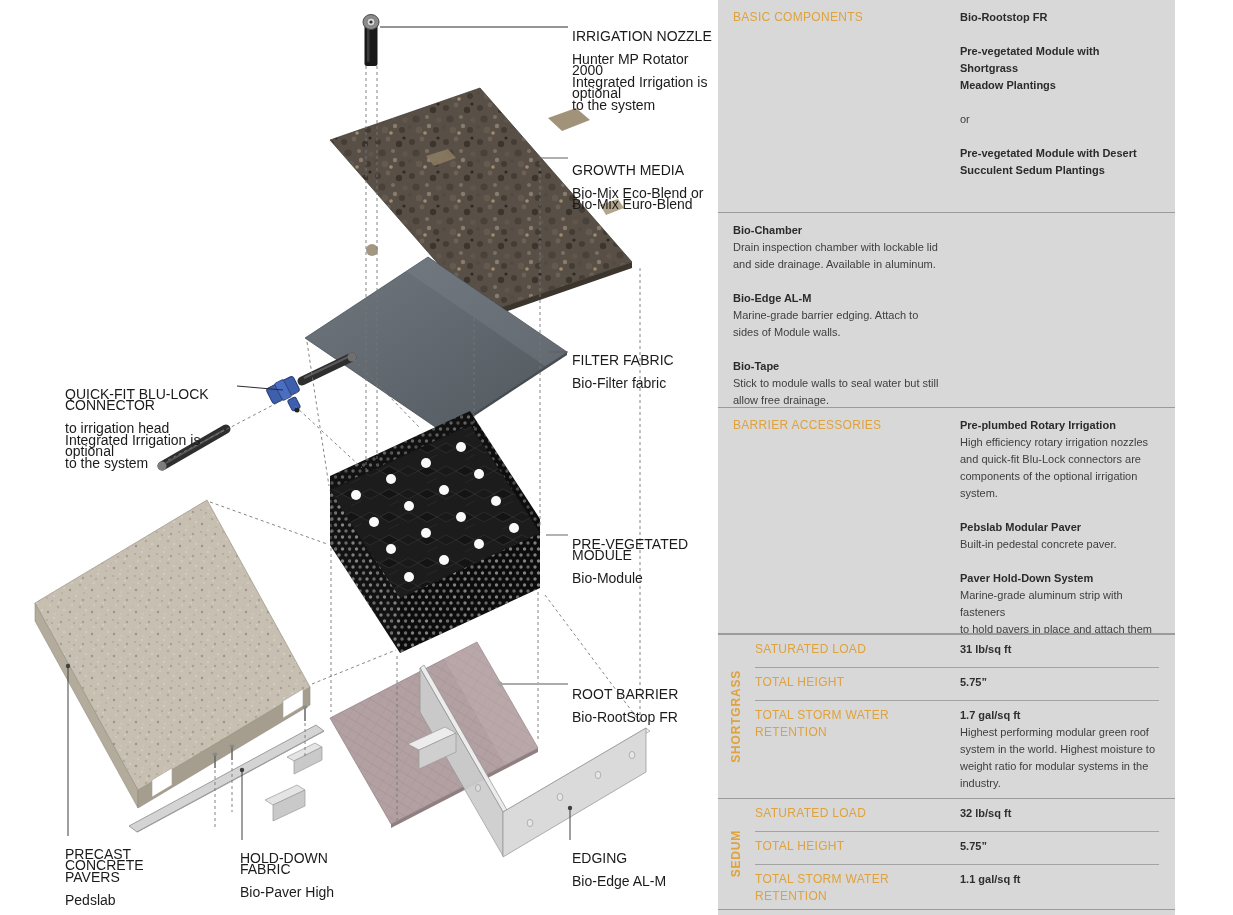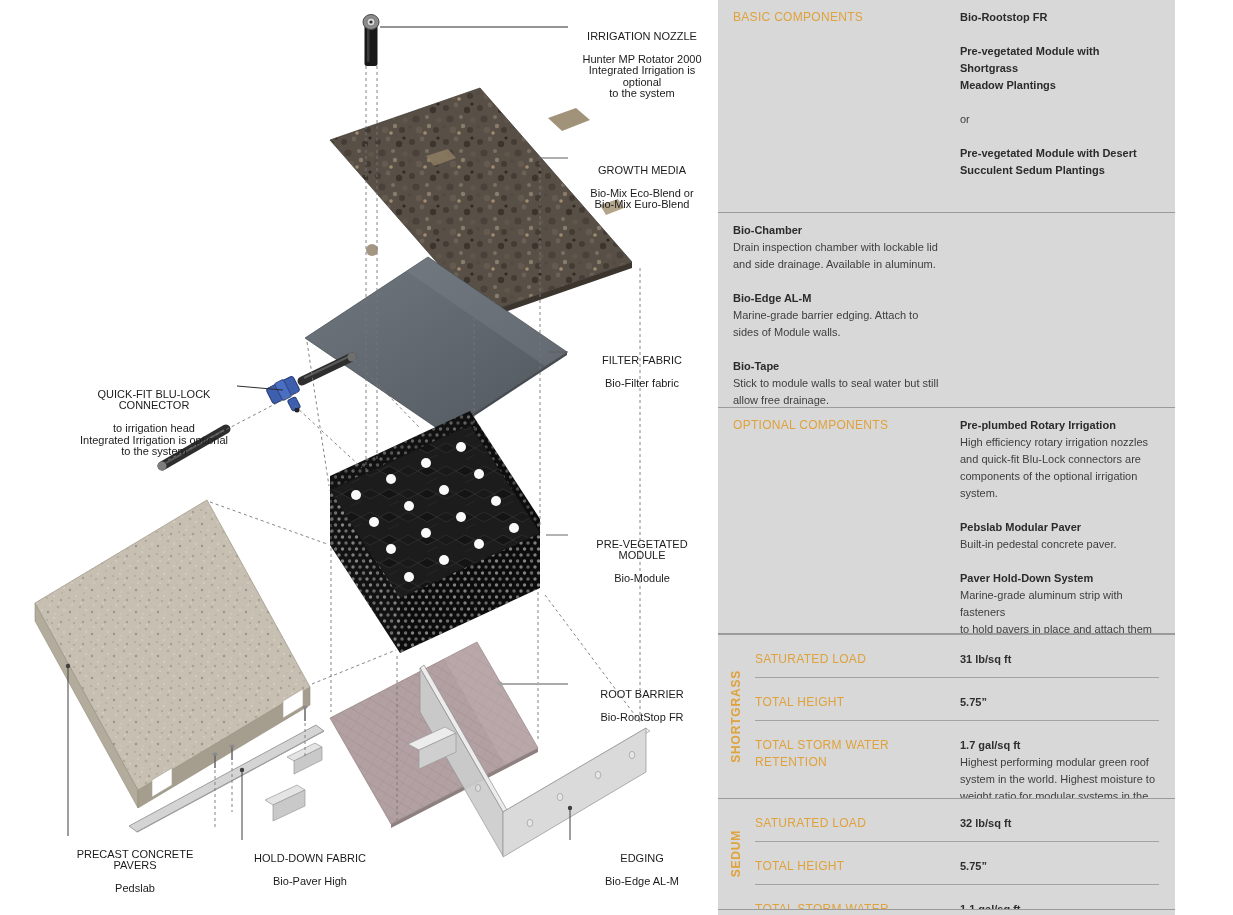--- a/index.html
+++ b/index.html
@@ -1,21 +1,21 @@
 <!DOCTYPE html>
 <html><head>
 <meta charset="utf-8">
 <style>
   html,body{margin:0;padding:0;background:#fff;}
   .page{position:relative;width:1233px;height:915px;background:#fff;overflow:hidden;
         font-family:"Liberation Sans","DejaVu Sans",sans-serif;display:flex;}
   
   .diagram-wrap{position:relative;width:718px;height:915px;flex:0 0 auto;}
   .diagram-svg{position:absolute;left:0;top:0;}
-  .dlabel{position:absolute;font-size:11px;line-height:11.5px;color:#1b1b1b;white-space:pre-line;text-align:center;}
+  .dlabel{position:absolute;font-size:14px;line-height:11.5px;color:#1b1b1b;white-space:pre-line;}
   .dlabel .dl-title{white-space:pre-line;}
   .dlabel .dl-body{white-space:pre-line;}
   .lab-irrigation{left:572px;top:19px;width:140px;}
   .lab-growth{left:572px;top:153px;width:140px;}
   .lab-filter{left:572px;top:343px;width:140px;}
   .lab-connector{left:65px;top:377px;width:178px;}
   .lab-module{left:572px;top:527px;width:140px;}
   .lab-root{left:572px;top:677px;width:140px;}
   .lab-pavers{left:65px;top:837px;width:140px;}
   .lab-holddown{left:240px;top:841px;width:140px;}
@@ -33,21 +33,21 @@
   .pitem{margin:0 0 17px;}
   .pitem-title{font-weight:700;color:#2b2b2b;white-space:pre-line;}
   .pitem-body{color:#3e3e3e;white-space:pre-line;}
   .spec-section{display:flex;box-sizing:border-box;border-top:1px solid #9b9b9b;overflow:hidden;}
   .sec-shortgrass{height:164px;}
   .sec-sedum{height:112px;border-bottom:1px solid #9b9b9b;}
   .spec-vstrip{flex:0 0 37px;display:flex;align-items:center;justify-content:center;}
   .vlabel{writing-mode:vertical-rl;transform:rotate(180deg);font-weight:700;font-size:12px;
           letter-spacing:0.8px;color:#dfa23c;}
   .spec-rows{flex:1;margin-right:16px;}
-  .spec-row{display:flex;padding:16px 0 9px;}
+  .spec-row{display:flex;padding:6px 0 9px;}
   .spec-row + .spec-row{border-top:1px solid #a3a3a3;}
   .spec-label{flex:0 0 205px;color:#dfa23c;font-size:12px;letter-spacing:0.3px;white-space:pre-line;}
   .spec-value-wrap{flex:1;}
   .spec-value{font-weight:700;color:#2f2f2f;}
   .spec-note{color:#3e3e3e;white-space:pre-line;}
 </style>
 </head>
 <body>
 
 <div class="page">
@@ -346,21 +346,21 @@
         </div>
         <div class="pitem">
           <div class="pitem-title">Bio-Tape</div>
           <div class="pitem-body">Stick to module walls to seal water but still
 allow free drainage.</div>
         </div>
       </div>
     </div>
 
     <div class="info-section sec-optional">
-      <div class="sec-head">OPTIONAL COMPONENTS</div>
+      <div class="sec-head">BARRIER ACCESSORIES</div>
       <div class="sec-items">
         <div class="pitem">
           <div class="pitem-title">Pre-plumbed Rotary Irrigation</div>
           <div class="pitem-body">High efficiency rotary irrigation nozzles
 and quick-fit Blu-Lock connectors are
 components of the optional irrigation
 system.</div>
         </div>
         <div class="pitem">
           <div class="pitem-title">Pebslab Modular Paver</div>

